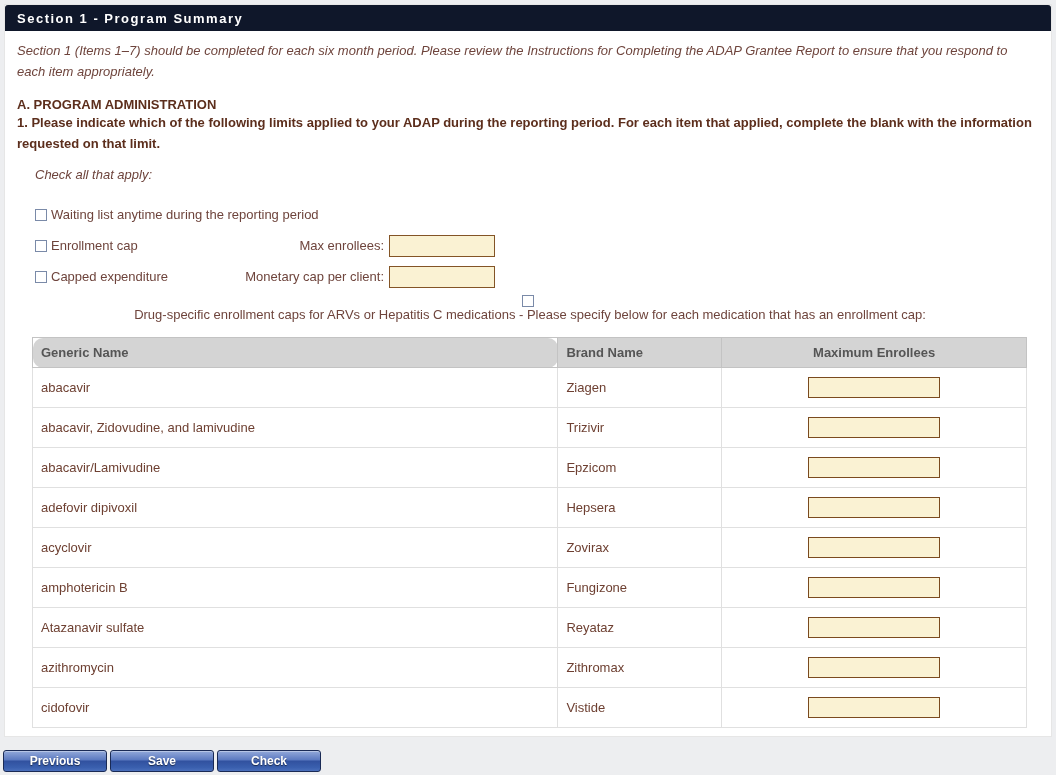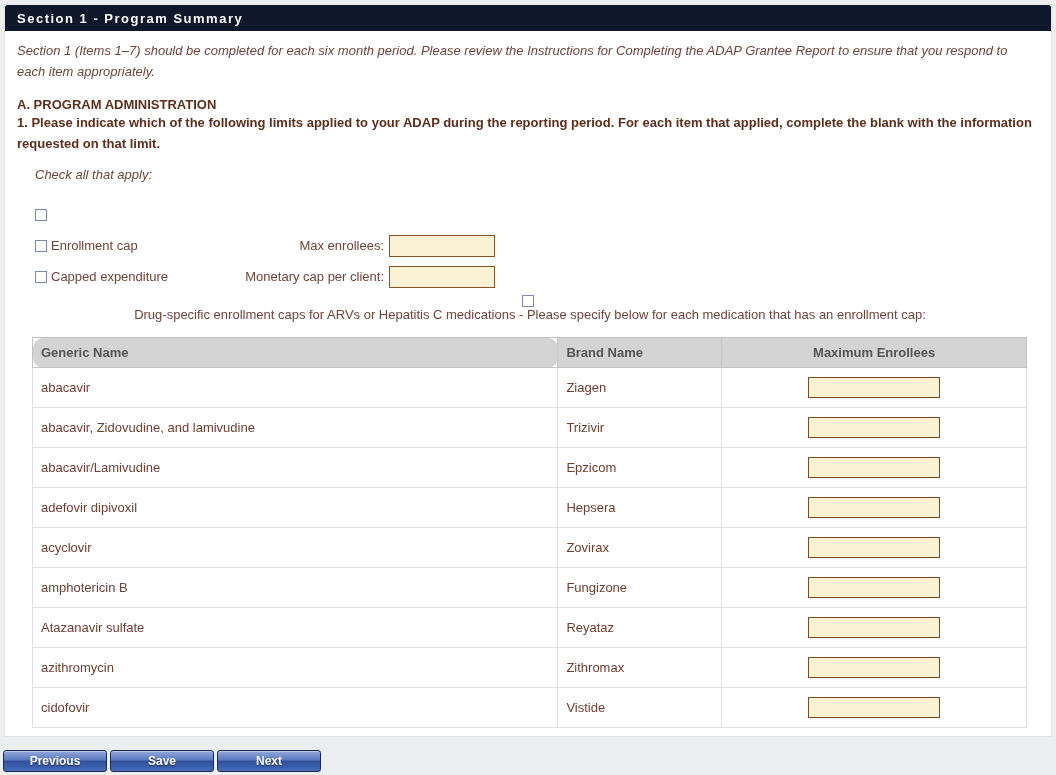--- a/index.html
+++ b/index.html
@@ -96,20 +96,21 @@
   </div>
   <div class="content">
     <p class="intro">Section 1 (Items 1–7) should be completed for each six month period. Please review the Instructions for Completing the ADAP Grantee Report to ensure that you respond to each item appropriately.</p>
     <p class="section-heading">A. PROGRAM ADMINISTRATION</p>
     <p class="question">1. Please indicate which of the following limits applied to your ADAP during the reporting period. For each item that applied, complete the blank with the information requested on that limit.</p>
     <p class="check-instruction">Check all that apply:</p>
 
     <div class="cb-area">
       <div class="cb-row simple">
         <input type="checkbox" class="cb" style="">
+        <span class="cb-label">Waiting list anytime during the reporting period</span>
       </div>
       <div class="cb-row">
         <input type="checkbox" class="cb" style="">
         <span class="cb-label">Enrollment cap</span>
         <span class="field-label">Max enrollees:</span>
         <input type="text" class="cap-input" value="" style="">
       </div>
       <div class="cb-row">
         <input type="checkbox" class="cb" style="">
         <span class="cb-label">Capped expenditure</span>
@@ -178,14 +179,14 @@
           </tr>
         </tbody>
     </table>
 
   </div>
 </div>
 
 <div class="footer">
   <button class="nav-btn prev">Previous</button>
   <button class="nav-btn save">Save</button>
-  <button class="nav-btn next">Next</button>
+  <button class="nav-btn next">Check</button>
 </div>
 
 </body></html>

